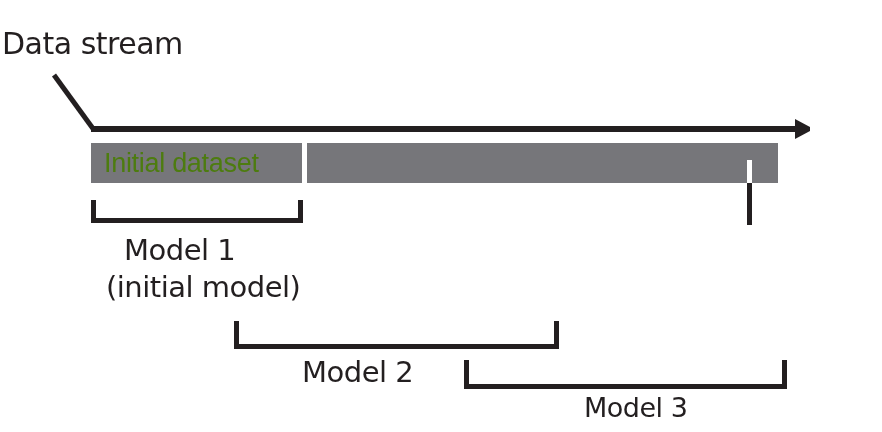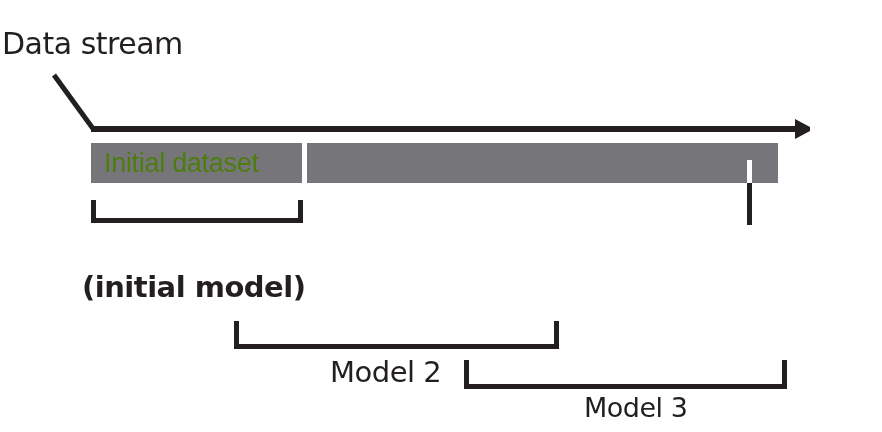--- a/index.html
+++ b/index.html
@@ -117,22 +117,22 @@
   .bracket .arm.right { right: 0; }
 
   #bracket-model-1 { left: 91px;  top: 200px; width: 212px; height: 23px; }
   #bracket-model-2 { left: 234px; top: 321px; width: 325px; height: 28px; }
   #bracket-model-3 { left: 464px; top: 360px; width: 323px; height: 29px; }
 
   
   #label-data-stream   { left: 2px;   top: 26px;  font-size: 30px; }
   #label-most-recent   { left: 604px; top: 228px; font-size: 29px; }
   #label-model-1       { left: 124px; top: 233px; font-size: 29px; }
-  #label-model-1-sub   { left: 82px;  top: 270px; font-size: 29px; font-weight: bold; }
-  #label-model-2       { left: 302px; top: 355px; font-size: 29px; margin-left: 28px; }
+  #label-model-1-sub   { left: 106px;  top: 270px; font-size: 29px; }
+  #label-model-2       { left: 302px; top: 355px; font-size: 29px; }
   #label-model-3       { left: 584px; top: 392px; font-size: 27px; }
 </style>
 </head>
 <body>
 
 <div id="canvas">
 
   <div class="lbl" id="label-data-stream">Data stream</div>
 
   <svg class="leader" viewBox="0 0 56 62" width="56" height="62">
@@ -147,20 +147,21 @@
   <div class="bar bar-stream"></div>
 
   <div class="recent-tick-white"></div>
   <div class="recent-tick-black"></div>
 
   <div class="bracket" id="bracket-model-1">
     <div class="arm left" style="height:23px"></div>
     <div class="arm right" style="height:23px"></div>
     <div class="base"></div>
   </div>
+  <div class="lbl" id="label-model-1">Model 1</div>
   <div class="lbl" id="label-model-1-sub">(initial model)</div>
 
   <div class="bracket" id="bracket-model-2">
     <div class="arm left" style="height:28px"></div>
     <div class="arm right" style="height:28px"></div>
     <div class="base"></div>
   </div>
   <div class="lbl" id="label-model-2">Model 2</div>
 
   <div class="bracket" id="bracket-model-3">

